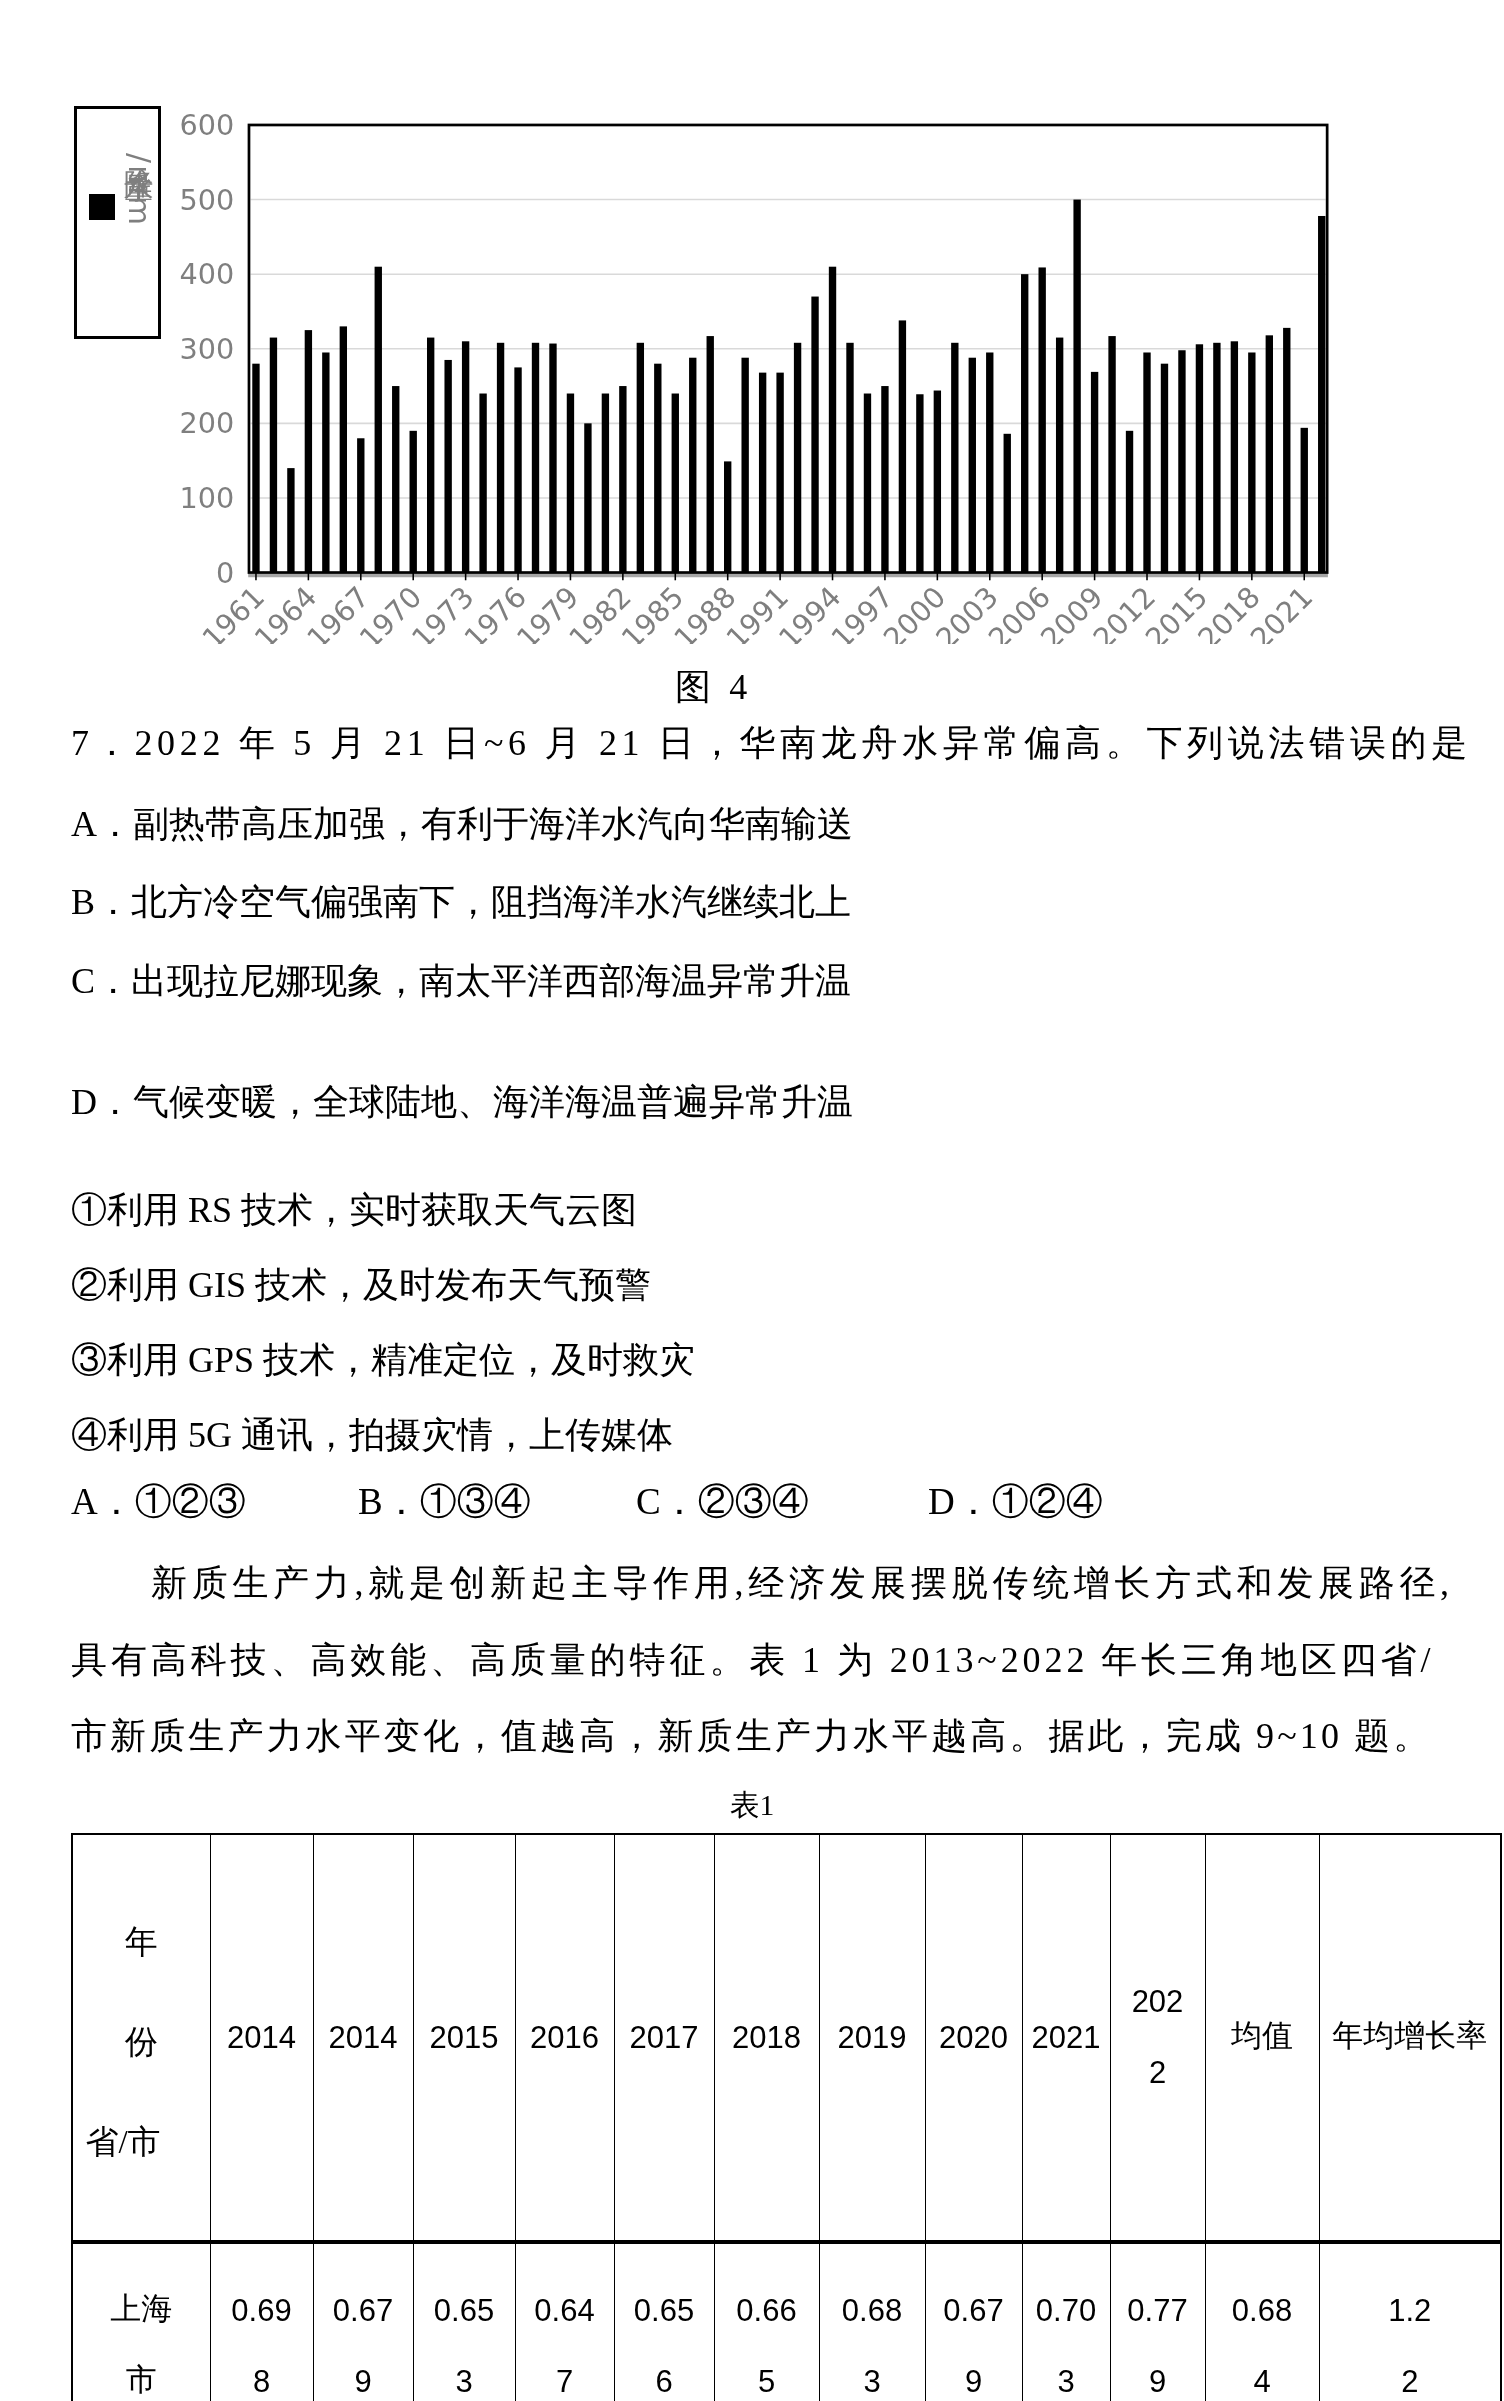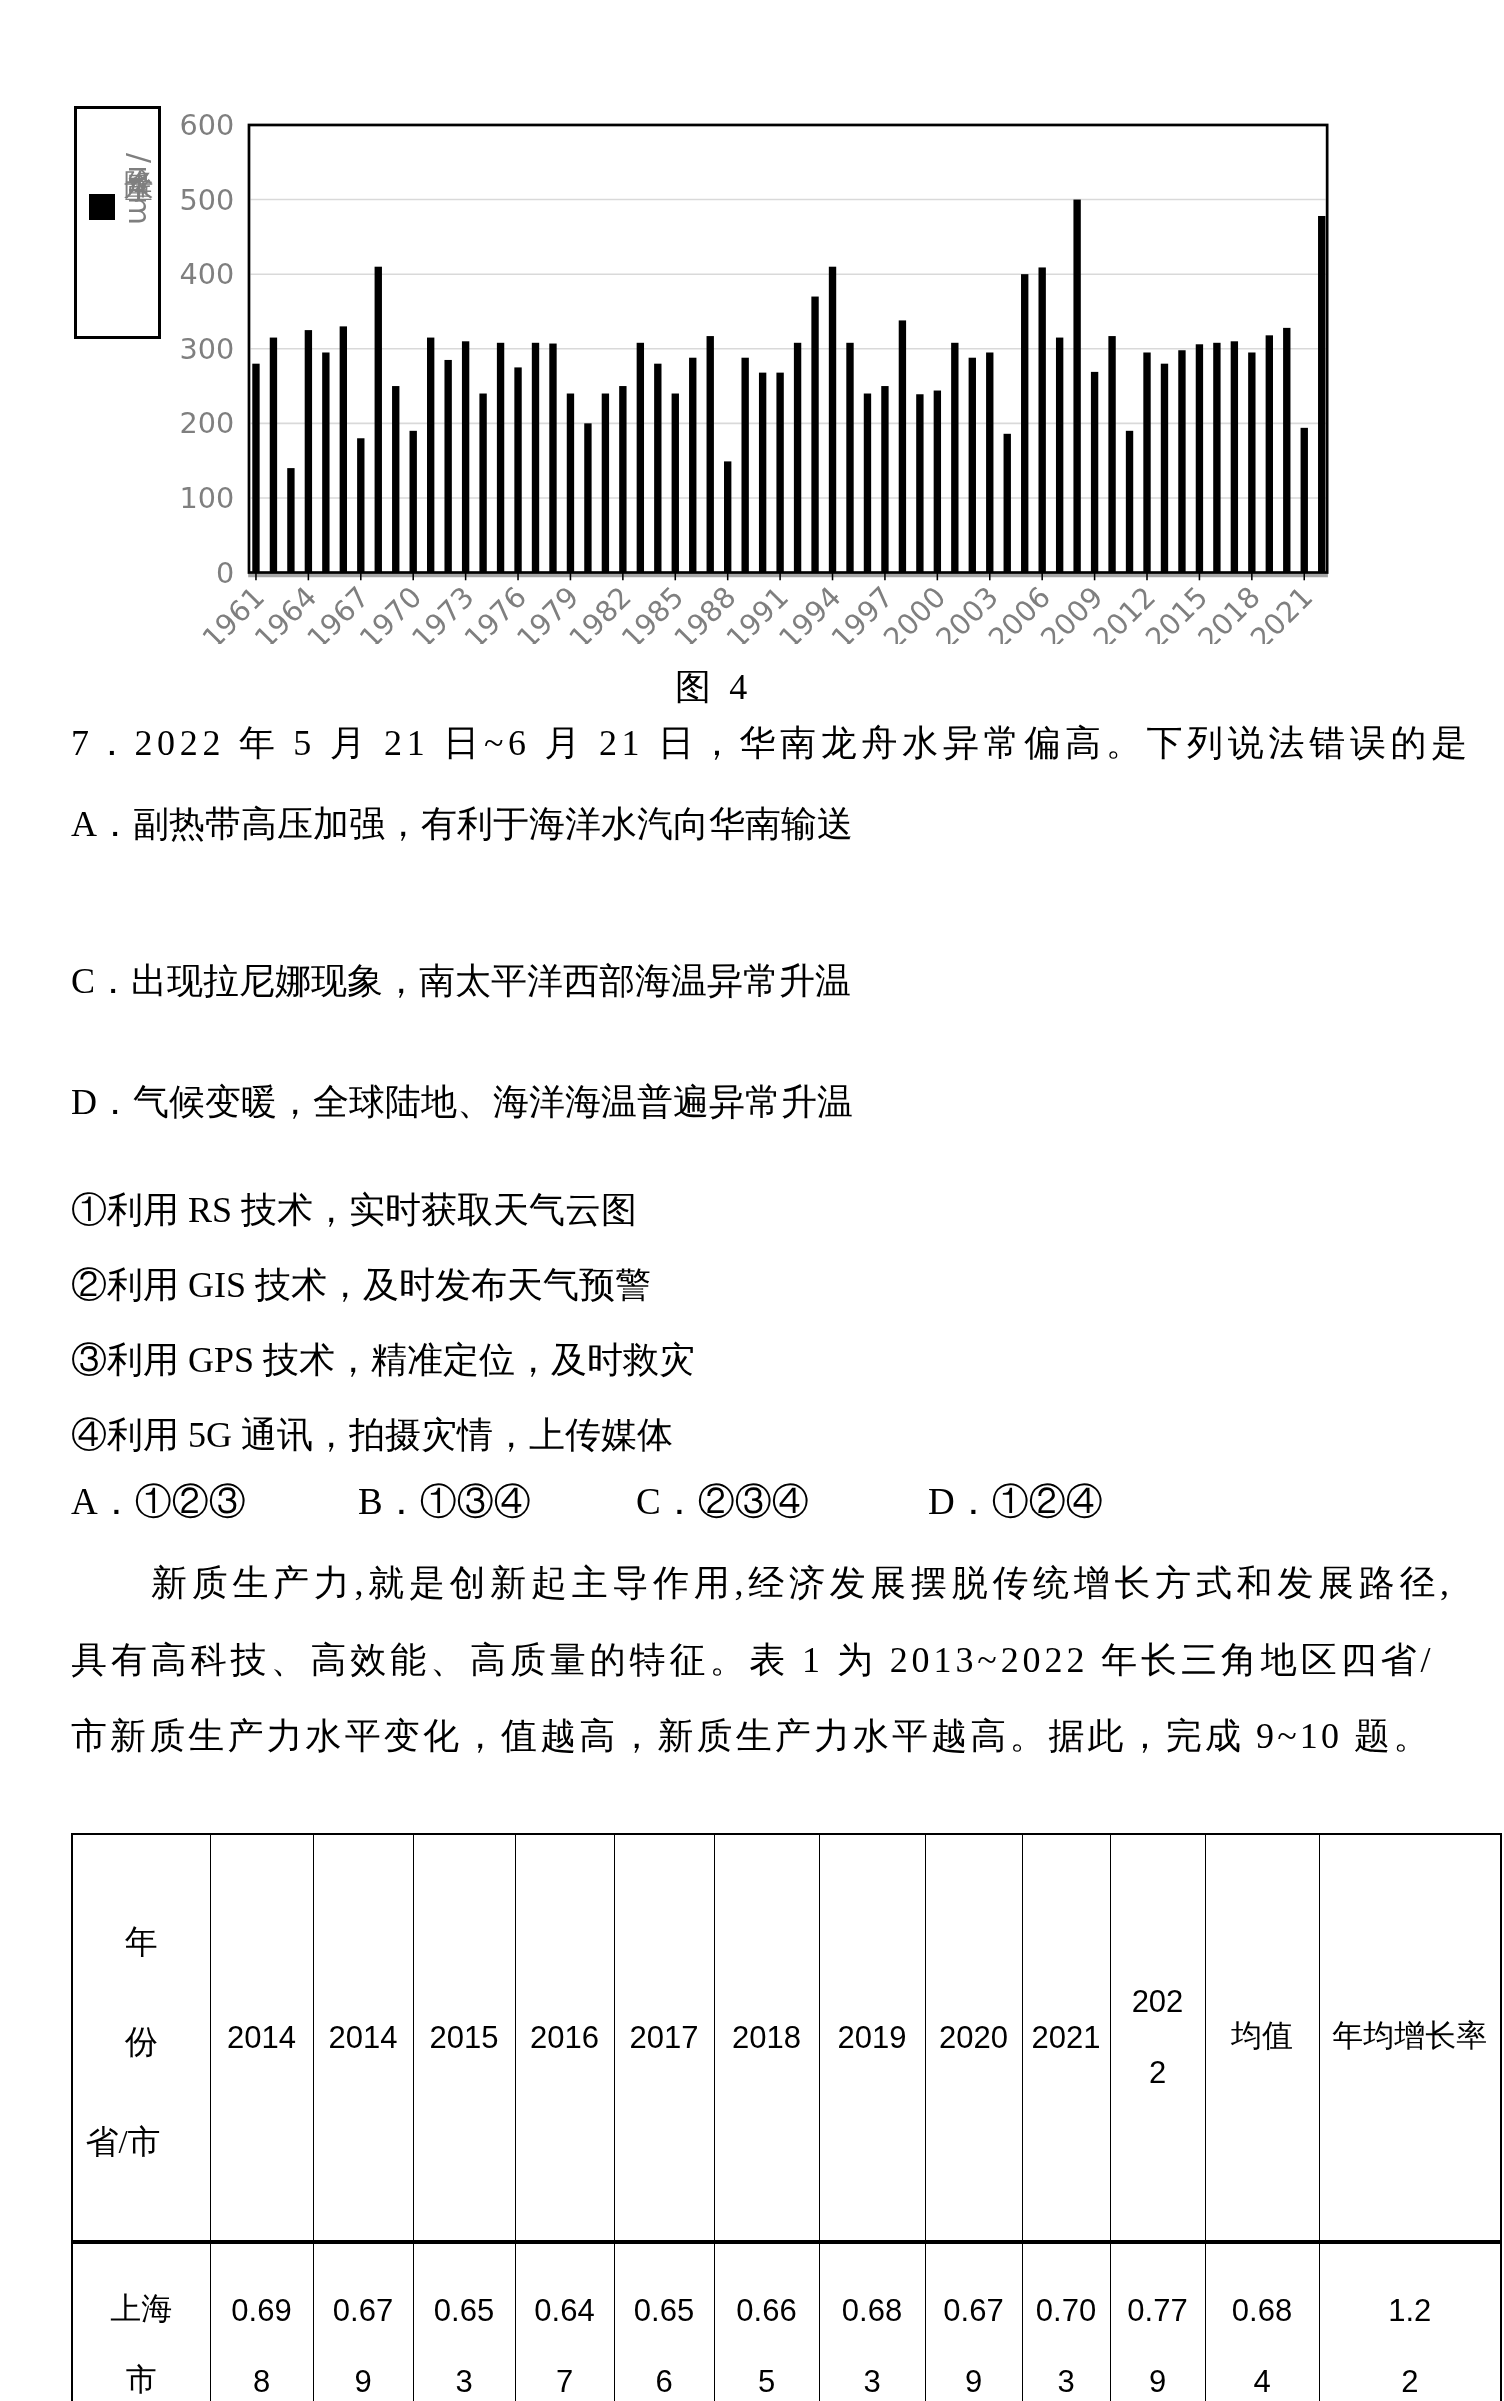--- a/index.html
+++ b/index.html
@@ -185,37 +185,39 @@
     <div id="legend-box">
       <span id="legend-marker"></span>
       <span id="legend-label">降水量/mm</span>
     </div>
   </div>
 
   <div class="tline caption" style="left:636px;top:666px;width:155px;text-align:center;letter-spacing:4.7px;">图 4</div>
 
   <div class="tline" style="top:722px;letter-spacing:4.7px;">7．2022 年 5 月 21 日~6 月 21 日，华南龙舟水异常偏高。下列说法错误的是</div>
   <div class="tline" style="top:803px;">A．副热带高压加强，有利于海洋水汽向华南输送</div>
+  <div class="tline" style="top:881px;">B．北方冷空气偏强南下，阻挡海洋水汽继续北上</div>
   <div class="tline" style="top:960px;">C．出现拉尼娜现象，南太平洋西部海温异常升温</div>
   <div class="tline" style="top:1038px;margin-top:43px;">D．气候变暖，全球陆地、海洋海温普遍异常升温</div>
 
   <div class="tline" style="top:1189px;">①利用 RS 技术，实时获取天气云图</div>
   <div class="tline" style="top:1264px;">②利用 GIS 技术，及时发布天气预警</div>
   <div class="tline" style="top:1339px;">③利用 GPS 技术，精准定位，及时救灾</div>
   <div class="tline" style="top:1414px;">④利用 5G 通讯，拍摄灾情，上传媒体</div>
 
   <div class="tline" style="left:71px;top:1480px;font-size:37px;">A．①②③</div>
   <div class="tline" style="left:358px;top:1480px;font-size:37px;">B．①③④</div>
   <div class="tline" style="left:636px;top:1480px;font-size:37px;">C．②③④</div>
   <div class="tline" style="left:928px;top:1480px;font-size:37px;">D．①②④</div>
 
   <div class="tline" style="left:151px;top:1562px;letter-spacing:4.7px;">新质生产力,就是创新起主导作用,经济发展摆脱传统增长方式和发展路径,</div>
   <div class="tline" style="top:1639px;letter-spacing:3.9px;">具有高科技、高效能、高质量的特征。表 1 为 2013~2022 年长三角地区四省/</div>
   <div class="tline" style="top:1715px;letter-spacing:3.1px;">市新质生产力水平变化，值越高，新质生产力水平越高。据此，完成 9~10 题。</div>
 
+  <div class="tline" style="left:0;width:1504px;top:1788px;text-align:center;font-size:29.5px;">表1</div>
 
   <table id="table1">
     <colgroup>
       <col style="width:138px">
         <col style="width:103px">
         <col style="width:100px">
       <col style="width:102px">
         <col style="width:99px">
         <col style="width:100px">
       <col style="width:105px">

